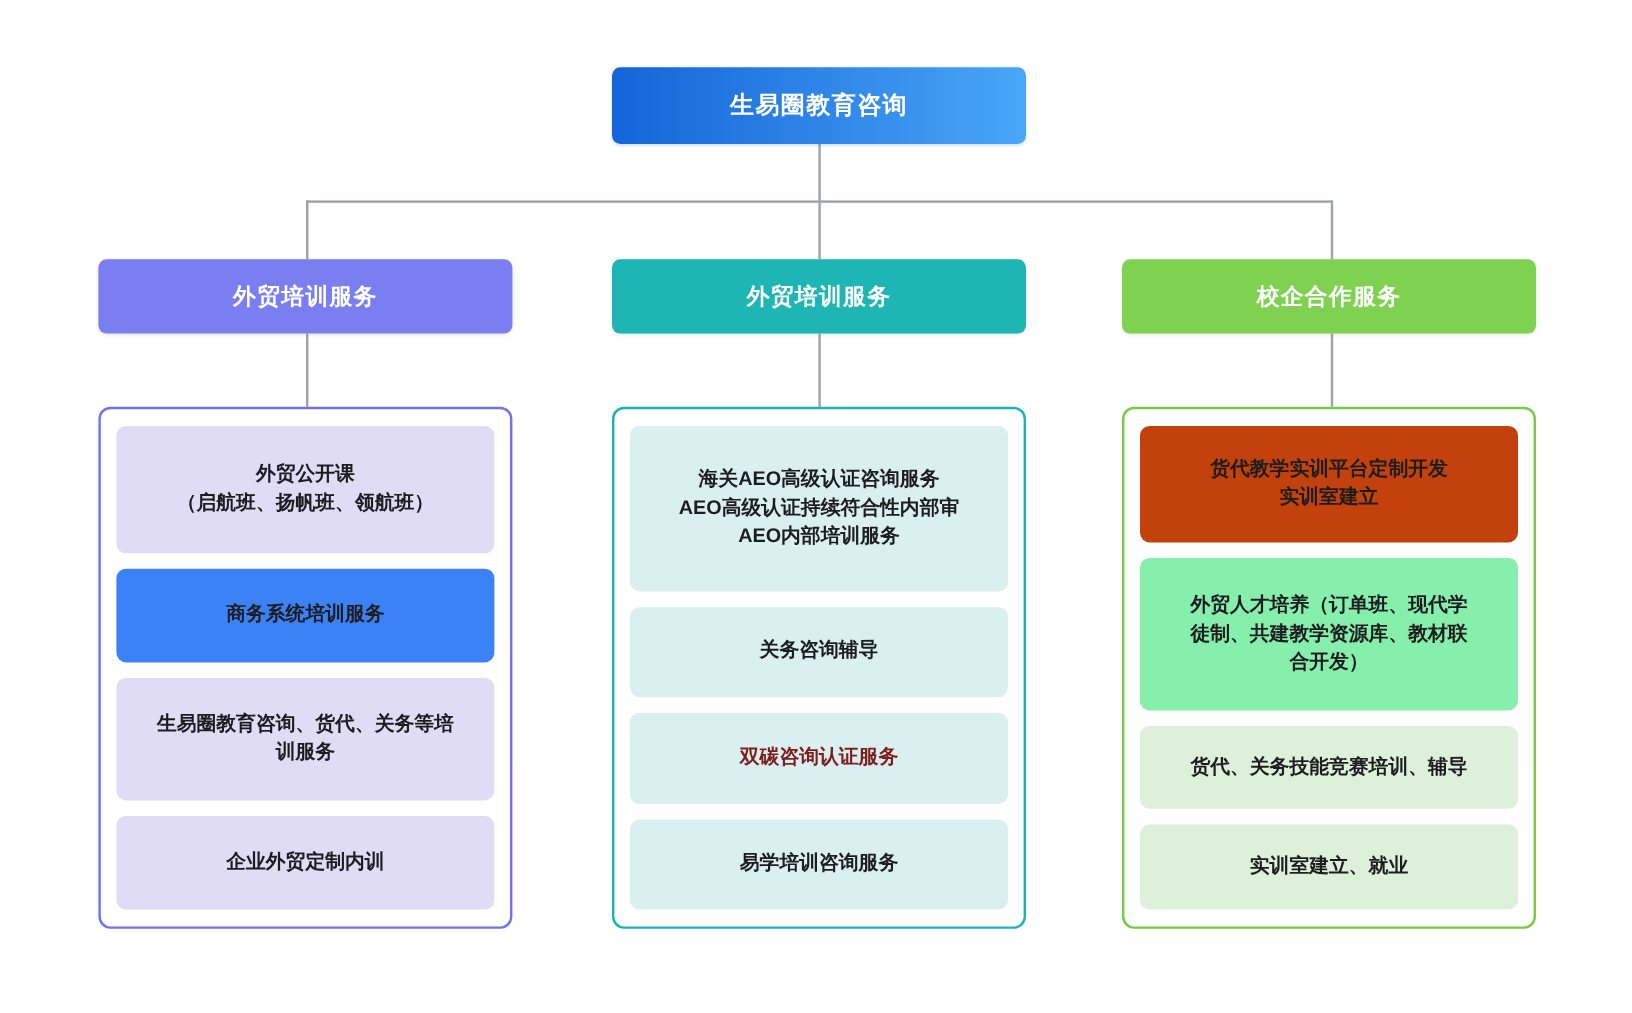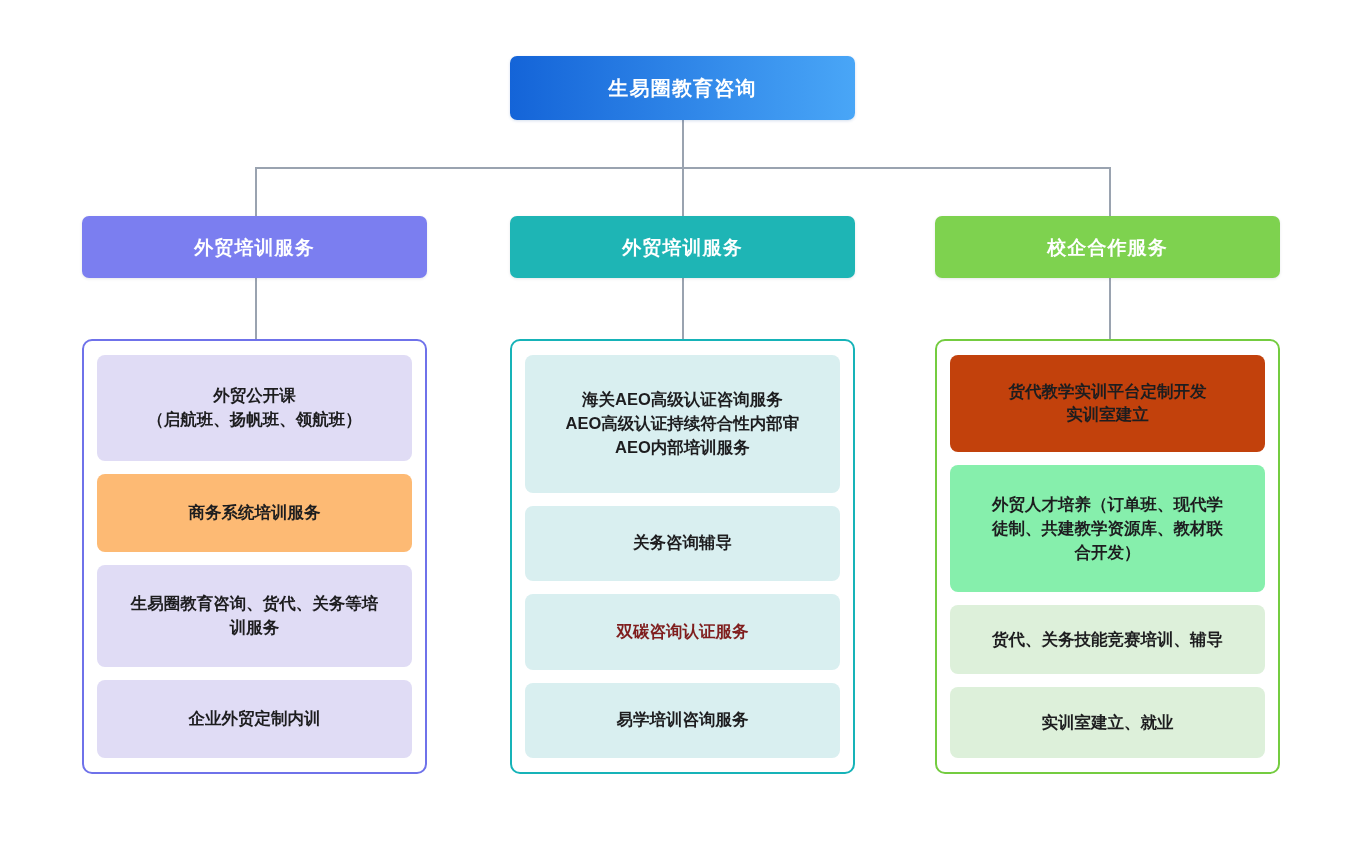--- a/index.html
+++ b/index.html
@@ -151,21 +151,21 @@
   </div>
   <div class="branch-header" style="left: 935px; background: rgb(126, 210, 79);">
     <span class="node-title">校企合作服务</span>
   </div>
 
   <div class="branch-container col-left" style="left: 82px; border-color: rgb(111, 114, 234);">
       <div class="item-card" style="background: rgb(224, 220, 245);">
         <span class="card-text" style="color: rgb(29, 29, 31);">外贸公开课
 （启航班、扬帆班、领航班）</span>
       </div>
-      <div class="item-card" style="background: #fdba74;">
+      <div class="item-card" style="background: #3b82f6;">
         <span class="card-text" style="color: rgb(29, 29, 31);">商务系统培训服务</span>
       </div>
       <div class="item-card" style="background: rgb(224, 220, 245);">
         <span class="card-text" style="color: rgb(29, 29, 31);">生易圈教育咨询、货代、关务等培
 训服务</span>
       </div>
       <div class="item-card" style="background: rgb(224, 220, 245);">
         <span class="card-text" style="color: rgb(29, 29, 31);">企业外贸定制内训</span>
       </div>
     </div>

